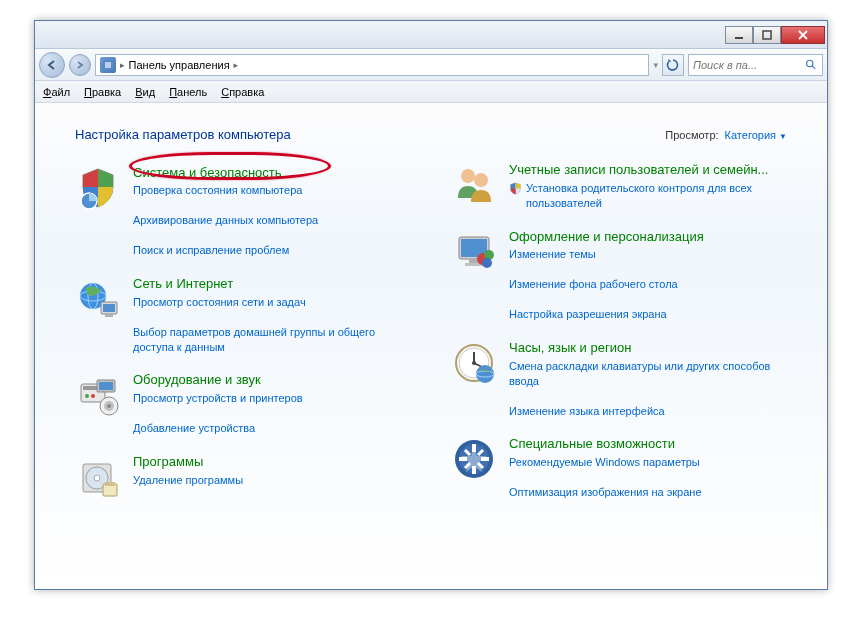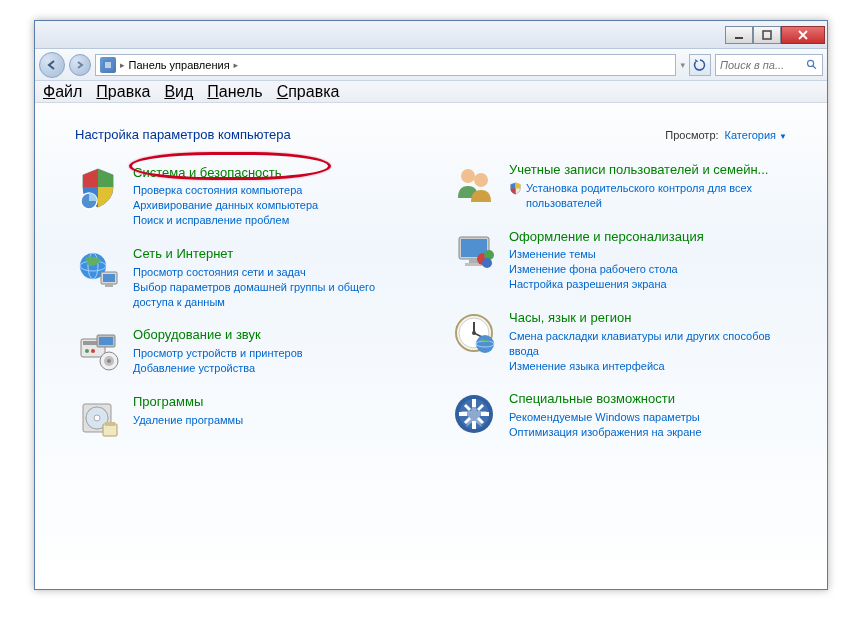--- a/index.html
+++ b/index.html
@@ -13,43 +13,43 @@
 .titlebar-btn.close { width: 44px; background: linear-gradient(to bottom, #e87070, #c83030); color: #fff; border-color: #903030; }
 .titlebar-btn.close svg { fill: #fff; }
 
 .navbar { height: 32px; background: linear-gradient(to bottom, #f8fafc, #e8eef5); border-bottom: 1px solid #c8d4e4; display: flex; align-items: center; padding: 0 4px; gap: 4px; }
 .nav-back, .nav-fwd { width: 26px; height: 26px; border-radius: 50%; background: radial-gradient(circle at 30% 30%, #d8e4f4, #a4bcd8); border: 1px solid #8ca4c4; display: flex; align-items: center; justify-content: center; cursor: pointer; }
 .nav-fwd { width: 22px; height: 22px; }
 .breadcrumb { flex: 1; height: 22px; background: #fff; border: 1px solid #a8b8cc; display: flex; align-items: center; padding: 0 4px; gap: 4px; font-size: 11px; }
 .bc-icon { width: 16px; height: 16px; background: linear-gradient(135deg, #6a9cd8, #4878b0); border-radius: 2px; display:flex; align-items:center; justify-content:center; }
 .bc-arrow { color: #666; font-size: 9px; }
 .refresh-btn { width: 22px; height: 22px; border: 1px solid #a8b8cc; background: linear-gradient(to bottom, #f4f8fc, #dce6f2); display: flex; align-items: center; justify-content: center; cursor: pointer; }
-.search-box { width: 108px; height: 22px; background: #fff; border: 1px solid #a8b8cc; display: flex; align-items: center; padding: 0 4px; }
+.search-box { width: 135px; height: 22px; background: #fff; border: 1px solid #a8b8cc; display: flex; align-items: center; padding: 0 4px; }
 .search-box input { border: none; outline: none; width: 100%; font-size: 11px; font-style: italic; color: #888; }
 .search-icon { width: 14px; height: 14px; }
 
-.menubar { height: 22px; background: linear-gradient(to bottom, #f4f6fa, #eaeef4); border-bottom: 1px solid #d0d8e4; display: flex; align-items: center; padding: 0 8px; gap: 14px; font-size: 16px; }
+.menubar { height: 22px; background: linear-gradient(to bottom, #f4f6fa, #eaeef4); border-bottom: 1px solid #d0d8e4; display: flex; align-items: center; padding: 0 8px; gap: 14px; font-size: 11px; }
 .menu-item { cursor: pointer; }
 .menu-item::first-letter { text-decoration: underline; }
 
 .content { position: relative; height: calc(100% - 82px); background: linear-gradient(to bottom, #fdfdfe 0%, #f0f6fc 30%, #ffffff 100%); padding: 24px 40px 12px 40px; overflow: auto; }
 .content-header { display: flex; justify-content: space-between; align-items: center; margin-bottom: 20px; }
 .content-title { color: #003399; font-size: 13px; }
 .view-control { font-size: 11px; display: flex; align-items: center; gap: 6px; }
 .view-label { color: #333; }
 .view-value { color: #0066cc; cursor: pointer; }
 .view-arrow { color: #0066cc; font-size: 8px; }
 
 .categories { display: flex; gap: 40px; }
 .col { flex: 1; display: flex; flex-direction: column; gap: 18px; justify-content: flex-end; }
 .category { display: flex; gap: 12px; }
 .cat-icon { width: 46px; height: 46px; flex-shrink: 0; display: flex; align-items: center; justify-content: center; }
 .cat-body { flex: 1; }
 .cat-title { color: #008000; font-size: 13px; cursor: pointer; line-height: 1.3; }
-.cat-links { display: flex; flex-direction: column; gap: 0; margin-top: 2px; }
+.cat-links { display: flex; flex-direction: column; gap: 15px; margin-top: 2px; }
 .cat-link { color: #0066cc; font-size: 11px; cursor: pointer; line-height: 1.35; display: flex; align-items: flex-start; gap: 4px; }
 .shield-mini { width: 13px; height: 13px; flex-shrink: 0; margin-top: 1px; }
 
 .highlight-oval { position: absolute; border: 3px solid #cc0020; border-radius: 50% / 60%; pointer-events: none; box-shadow: 0 0 2px rgba(200,0,40,0.5); }
 
 svg { display: block; }
 </style>
 </head>
 <body>
 

